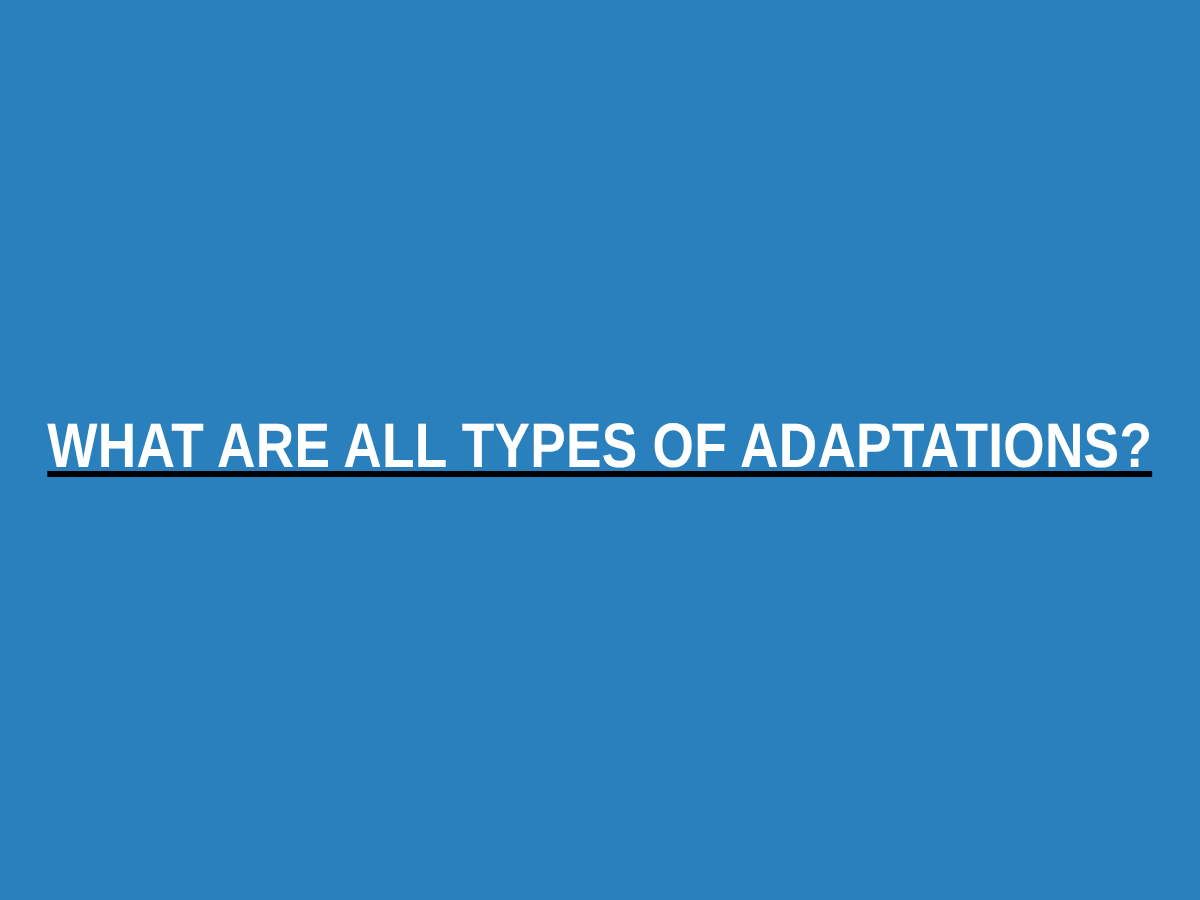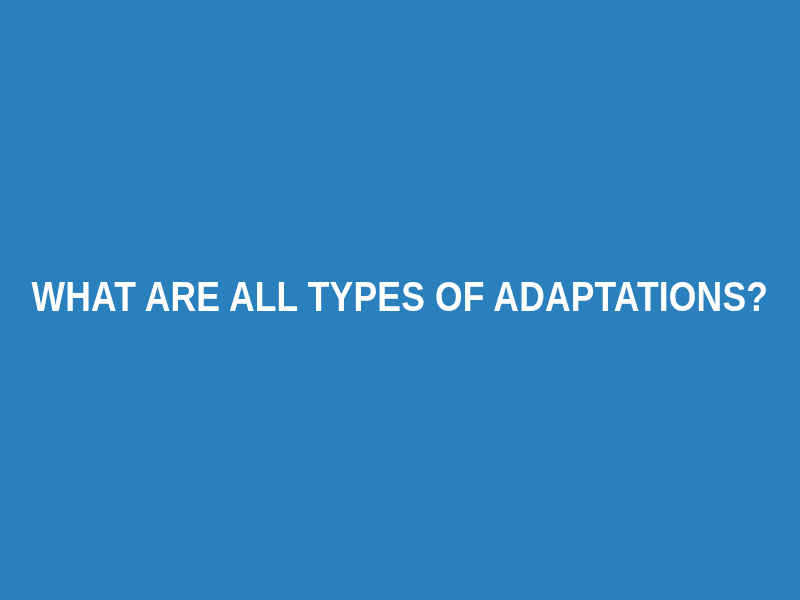--- a/index.html
+++ b/index.html
@@ -34,20 +34,21 @@
     position: absolute;
     left: 0;
     right: 0;
     top: 0;
     height: 600px;
     display: flex;
     align-items: center;
     justify-content: center;
     padding: 0 40px;
     box-sizing: border-box;
+    text-decoration: underline;
   }
 
   .headline {
     color: #ffffff;
     font-family: "Liberation Sans", "DejaVu Sans", sans-serif;
     font-weight: 700;
     font-size: 42px;
     line-height: 1.12;
     letter-spacing: 0.2px;
     text-align: center;

